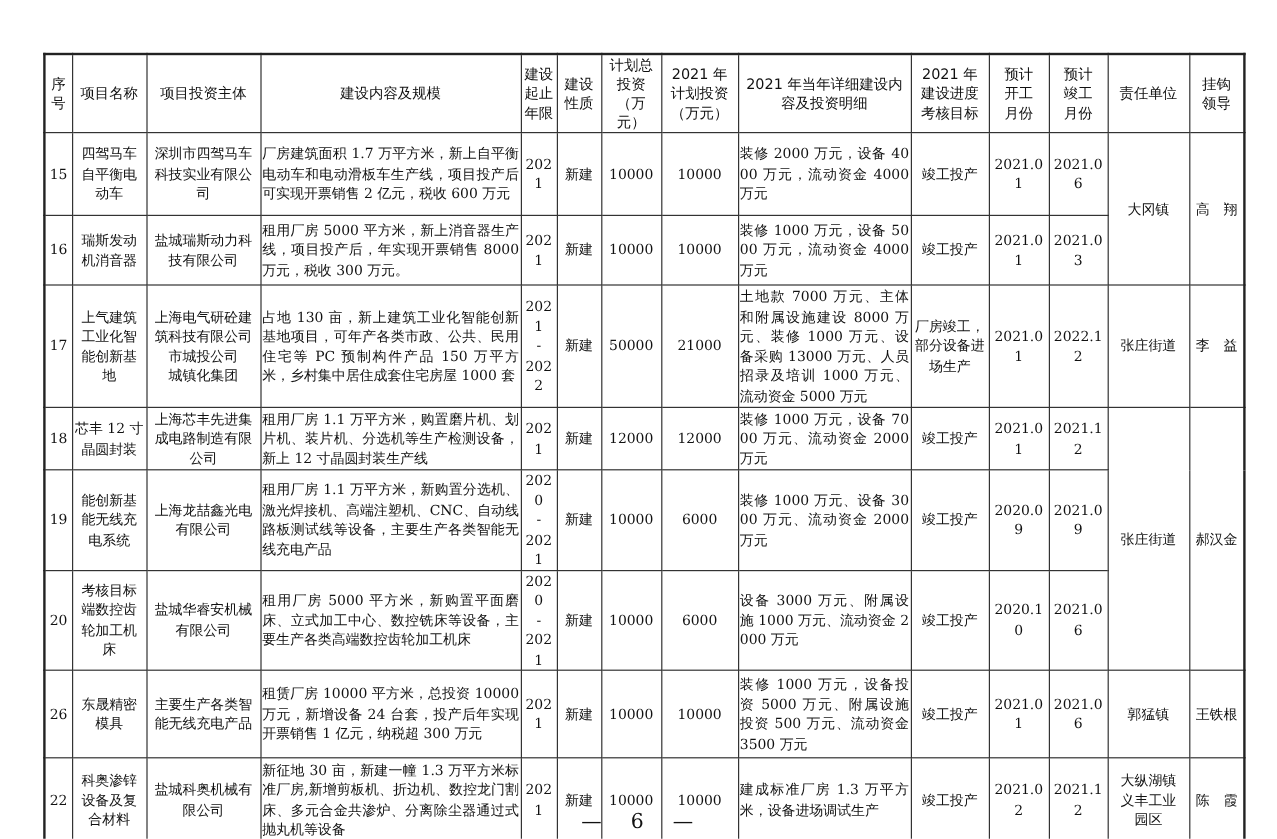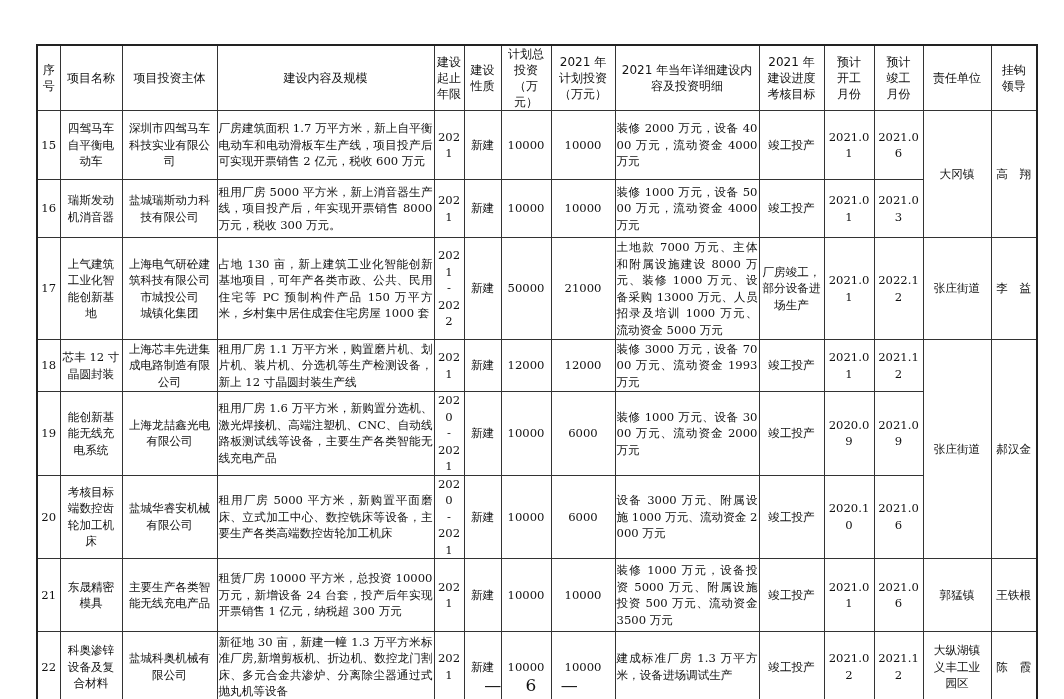--- a/index.html
+++ b/index.html
@@ -138,35 +138,35 @@
     <tr style="height:52px">
       <td>18</td>
       <td class="v">芯丰 12 寸
 晶圆封装</td>
       <td class="l">上海芯丰先进集成电路制造有限公司</td>
       <td class="j">租用厂房 1.1 万平方米，购置磨片机、划片机、装片机、分选机等生产检测设备，新上 12 寸晶圆封装生产线</td>
       <td class="v">2021</td>
       <td>新建</td>
       <td>12000</td>
       <td>12000</td>
-      <td class="j">装修 3000 万元，设备 7000 万元、流动资金 1993 万元</td>
+      <td class="j">装修 1000 万元，设备 7000 万元、流动资金 2000 万元</td>
       <td class="v">竣工投产</td>
       <td>2021.01</td>
       <td>2021.12</td>
       <td rowspan="3" class="v">张庄街道</td>
       <td rowspan="3">郝汉金</td>
     </tr>
 
     <tr style="height:70px">
       <td>19</td>
       <td class="v">能创新基
 能无线充
 电系统</td>
       <td class="l">上海龙喆鑫光电有限公司</td>
-      <td class="j">租用厂房 1.6 万平方米，新购置分选机、激光焊接机、高端注塑机、CNC、自动线路板测试线等设备，主要生产各类智能无线充电产品</td>
+      <td class="j">租用厂房 1.1 万平方米，新购置分选机、激光焊接机、高端注塑机、CNC、自动线路板测试线等设备，主要生产各类智能无线充电产品</td>
       <td class="v">2020
 -
 2021</td>
       <td>新建</td>
       <td>10000</td>
       <td>6000</td>
       <td class="j">装修 1000 万元、设备 3000 万元、流动资金 2000 万元</td>
       <td class="v">竣工投产</td>
       <td>2020.09</td>
       <td>2021.09</td>
@@ -186,21 +186,21 @@
       <td>新建</td>
       <td>10000</td>
       <td>6000</td>
       <td class="j">设备 3000 万元、附属设施 1000 万元、流动资金 2000 万元</td>
       <td class="v">竣工投产</td>
       <td>2020.10</td>
       <td>2021.06</td>
     </tr>
 
     <tr style="height:73px">
-      <td>21</td>
+      <td>26</td>
       <td class="v">东晟精密
 模具</td>
       <td class="l">主要生产各类智能无线充电产品</td>
       <td class="j">租赁厂房 10000 平方米，总投资 10000 万元，新增设备 24 台套，投产后年实现开票销售 1 亿元，纳税超 300 万元</td>
       <td class="v">2021</td>
       <td>新建</td>
       <td>10000</td>
       <td>10000</td>
       <td class="j">装修 1000 万元，设备投资 5000 万元、附属设施投资 500 万元、流动资金 3500 万元</td>
       <td class="v">竣工投产</td>

